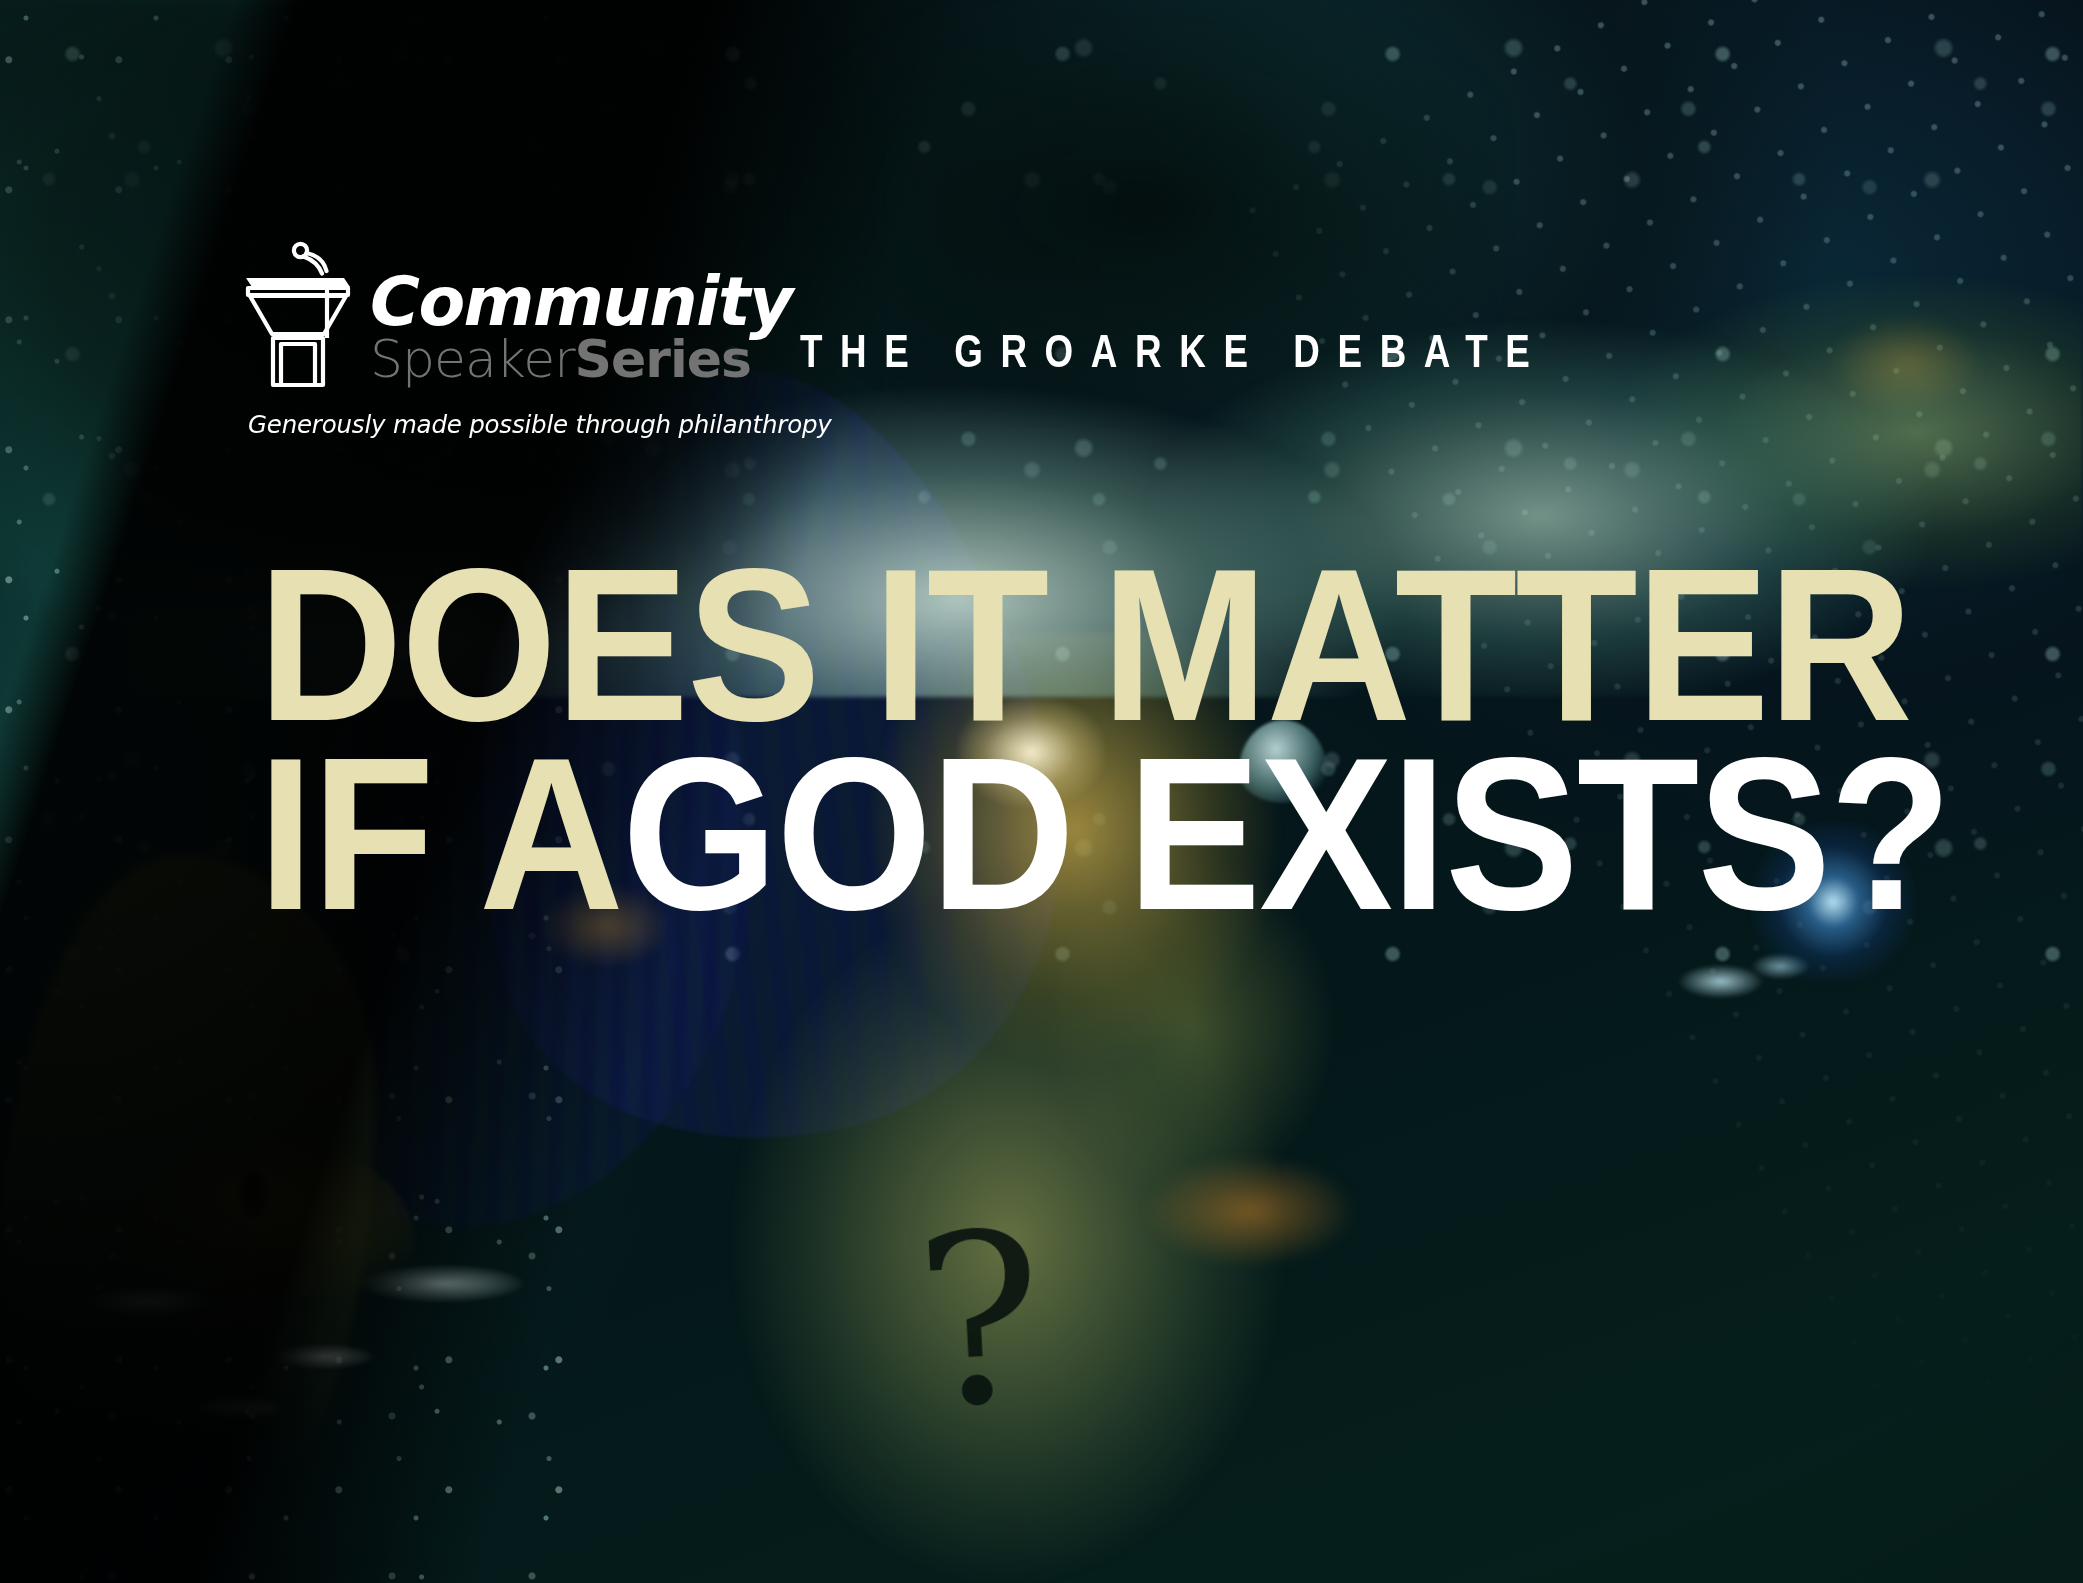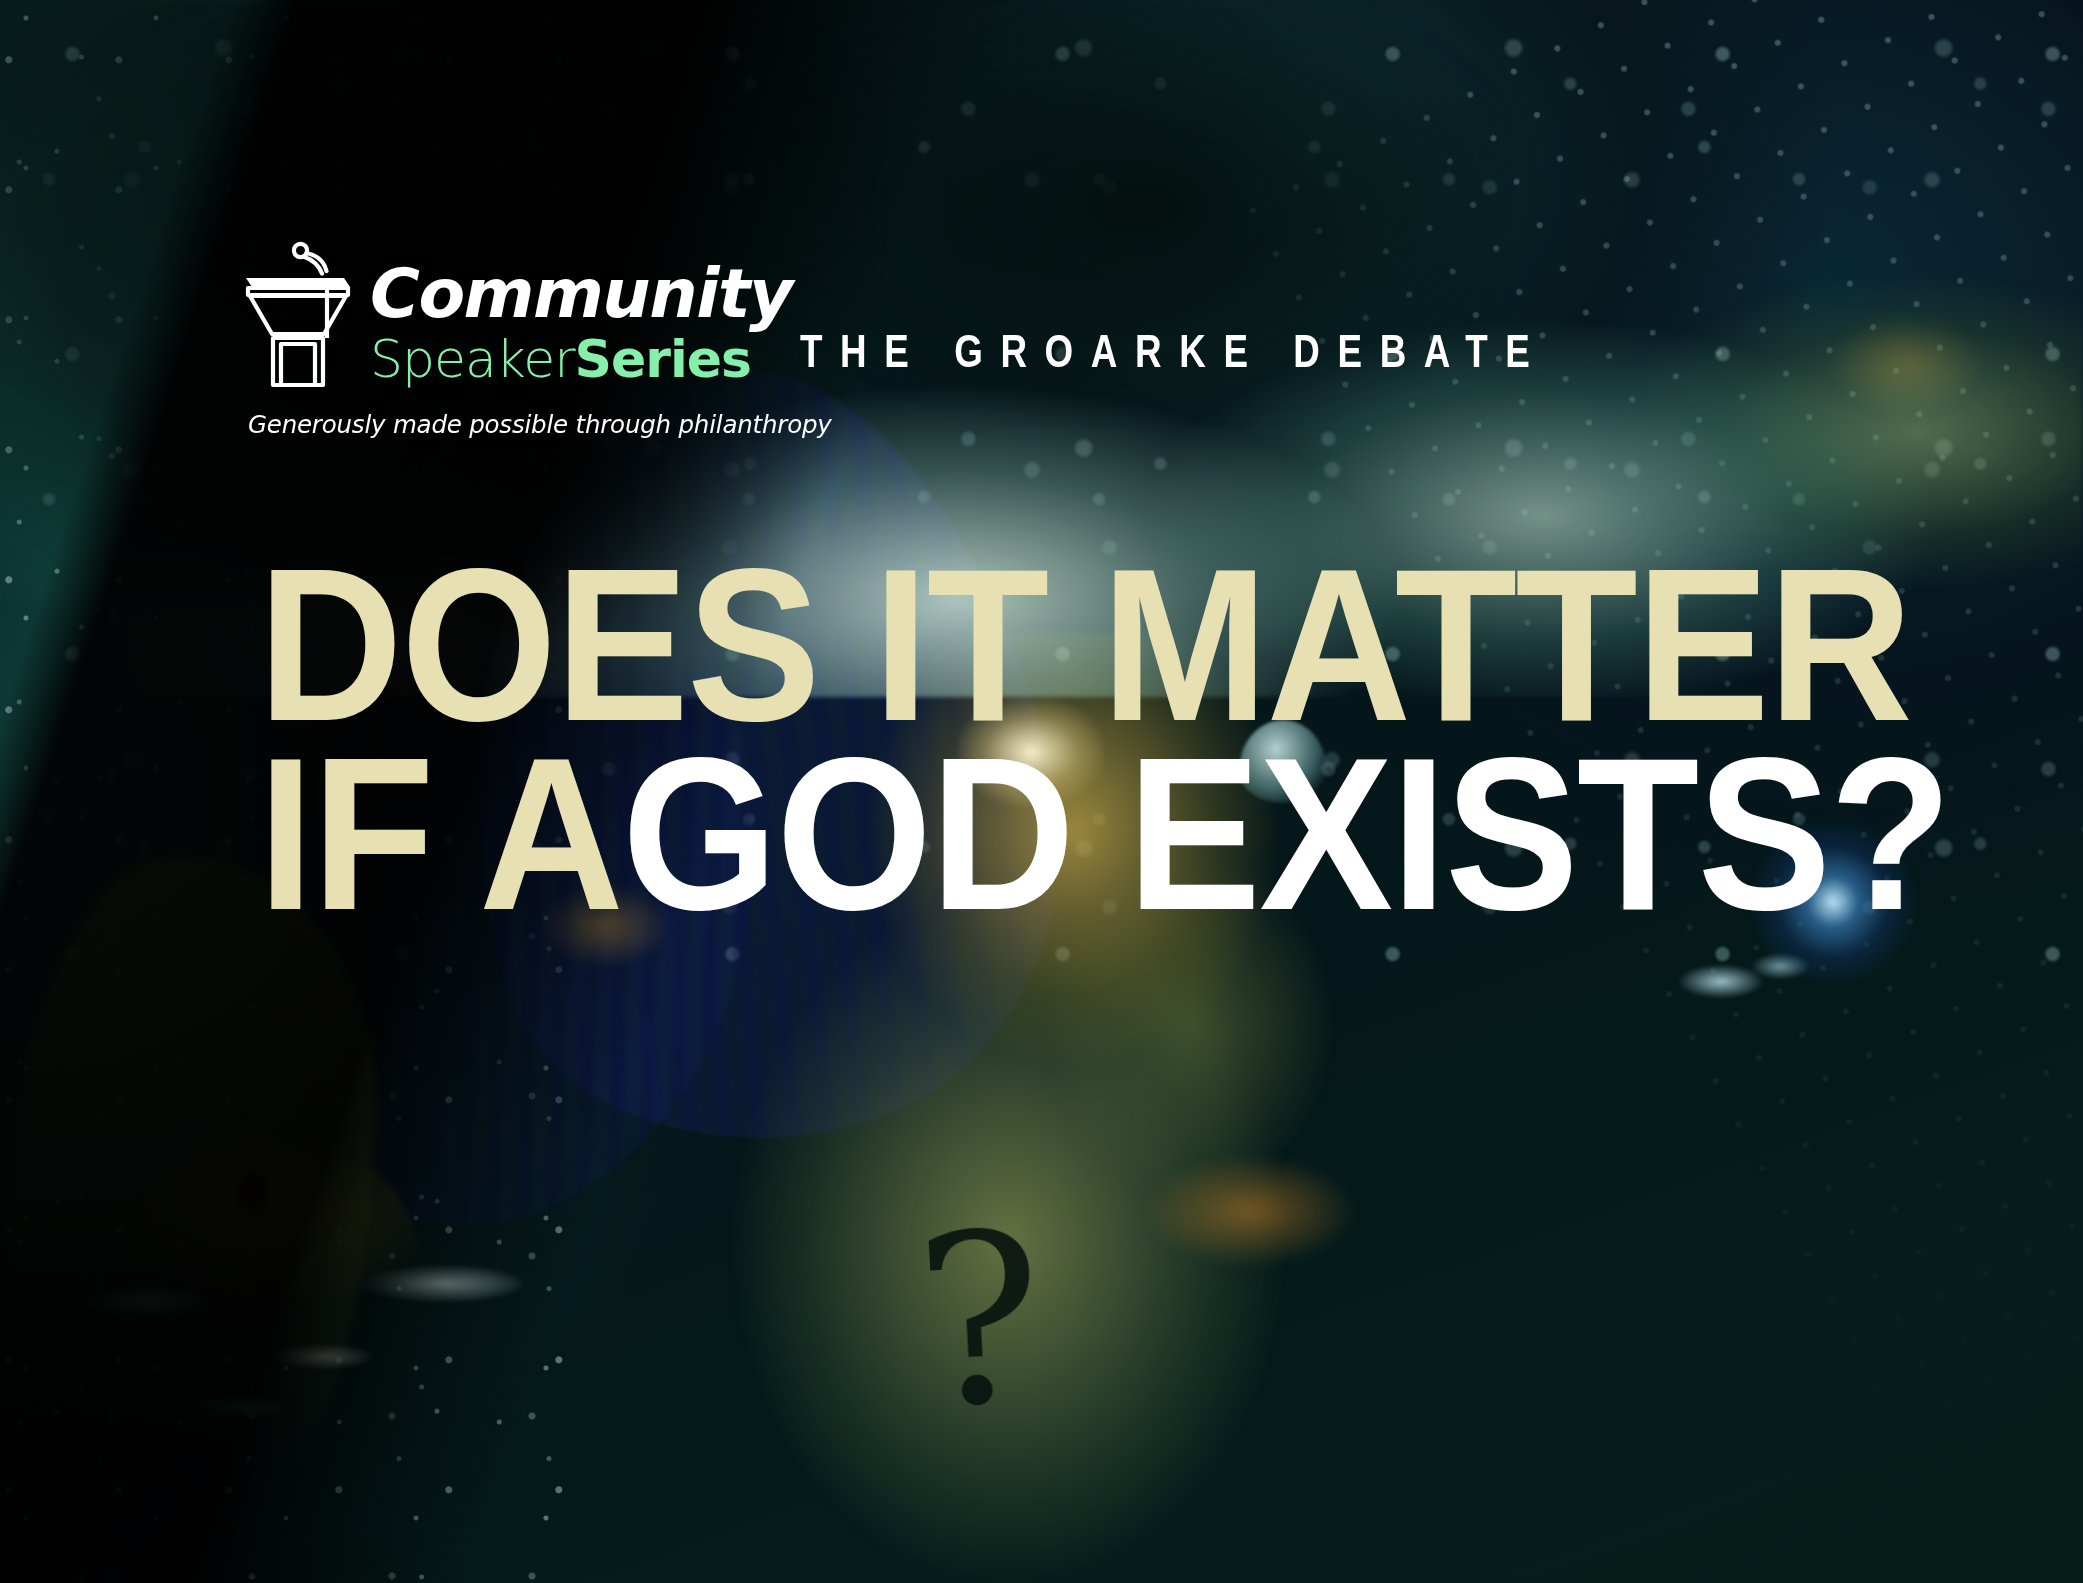--- a/index.html
+++ b/index.html
@@ -246,23 +246,23 @@
     font-family:"DejaVu Sans", sans-serif;
     font-style:italic;
     font-weight:bold;
     font-size:68px;
     color:#ffffff;
     letter-spacing:-1.5px;
   }
   .logo-line2 {
     font-family:"DejaVu Sans", sans-serif;
     font-size:52px;
-    color:#86efac;
+    color:#737373;
     letter-spacing:-1px;
-    margin-top:11px;
+    margin-top:3px;
   }
   .logo-line2 b { font-weight:bold; }
   .logo-line2 .lt { font-weight:300; }
   .logo-tagline {
     font-family:"DejaVu Sans", sans-serif;
     font-style:italic;
     font-size:24.5px;
     color:#ffffff;
     letter-spacing:-0.2px;
     margin-top:22px;

